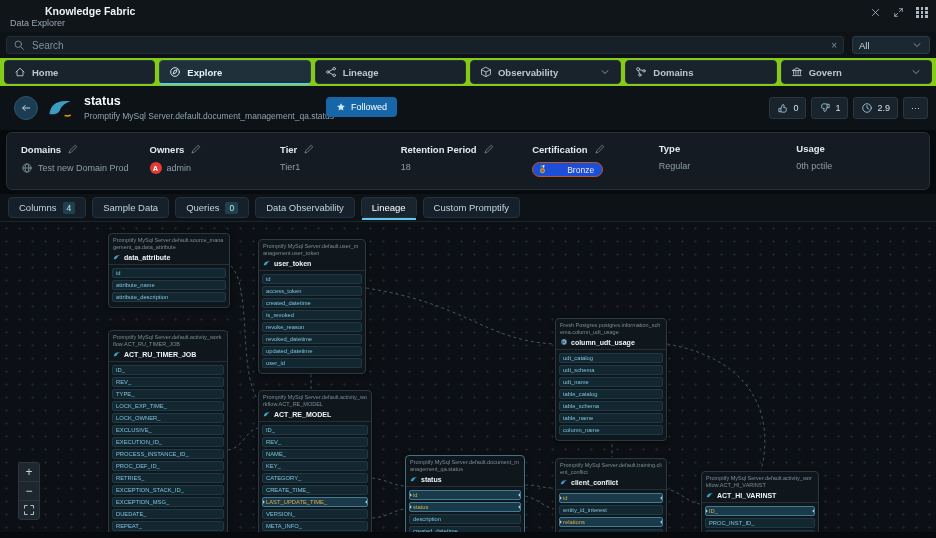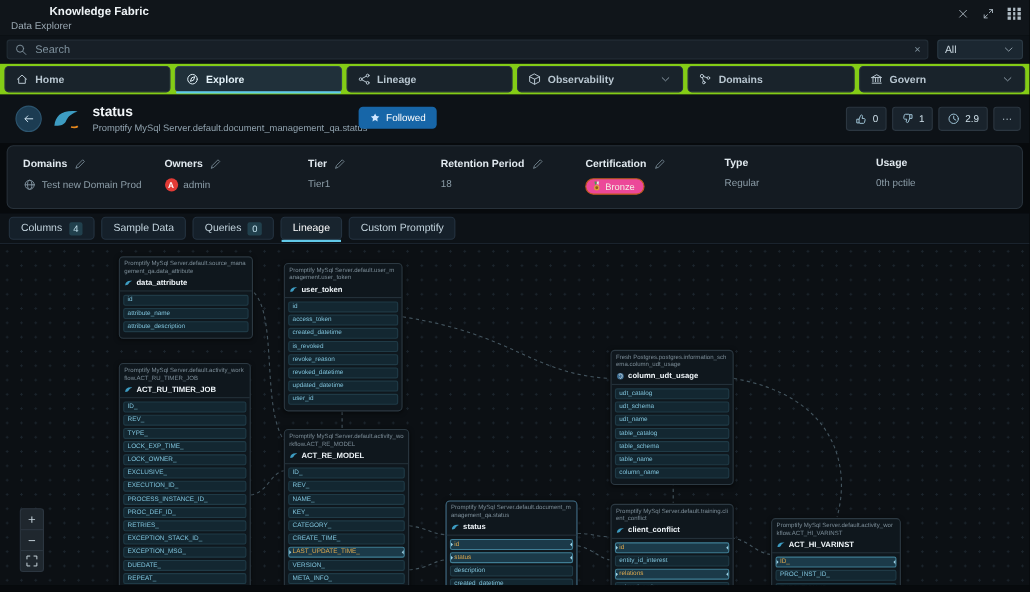--- a/index.html
+++ b/index.html
@@ -53,21 +53,21 @@
   .pill-btn .ic{color:#9fc3d6;}
   
   #meta-box{position:absolute;left:6px;top:132px;width:924px;height:58px;background:#141b22;
             border:1px solid #27313a;border-radius:6px;display:flex;padding:10px 14px;box-sizing:border-box;}
   .meta-col{display:flex;flex-direction:column;gap:7px;}
   .meta-label-row{display:flex;align-items:center;gap:6px;font-size:9.5px;font-weight:bold;color:#e2eaf0;}
   .meta-label-row .pencil{color:#6d7e8a;font-size:9px;}
   .meta-value-row{display:flex;align-items:center;gap:5px;font-size:9px;color:#8d9ea9;}
   .avatar{width:12px;height:12px;border-radius:50%;background:#e23b36;color:#fff;font-size:7.5px;
           font-weight:bold;display:flex;align-items:center;justify-content:center;}
-  .badge-pill{display:flex;align-items:center;gap:2px;border:1px solid #bf5a1c;background:#ec4899;
+  .badge-pill{display:flex;align-items:center;gap:19px;border:1px solid #bf5a1c;background:#1d4ed8;
               border-radius:9px;padding:1px 8px 1px 4px;color:#f3ece4;font-size:8.5px;}
   .badge-pill .ic svg{width:11px;height:11px;}
   
   #tabs{position:absolute;left:0;top:194px;width:936px;height:28px;background:#0d1217;
         display:flex;gap:6px;padding:3px 8px;box-sizing:border-box;border-bottom:1px solid #1c2630;}
   .tab{background:#15202a;border:1px solid #243240;border-radius:4px;display:flex;align-items:center;
        gap:6px;padding:0 10px;font-size:9.5px;color:#c3d4de;position:relative;}
   .tab .badge{background:#21404d;color:#c4e2ef;border-radius:2px;padding:0 4px;font-size:8.5px;line-height:12px;}
   .tab.active{color:#ffffff;background:#18242e;}
   .tab.active:after{content:"";position:absolute;left:0;right:0;bottom:-3px;height:2px;background:#62c9e8;}
@@ -390,20 +390,23 @@
       <span>Columns</span>
       <span class="badge">4</span>
     </div>
     <div class="tab">
       <span>Sample Data</span>
     </div>
     <div class="tab">
       <span>Queries</span>
       <span class="badge">0</span>
     </div>
+    <div class="tab">
+      <span>Data Observability</span>
+    </div>
     <div class="tab active">
       <span>Lineage</span>
     </div>
     <div class="tab">
       <span>Custom Promptify</span>
     </div>
   </div>
 
 <div id="canvas">
   <svg id="edges">

